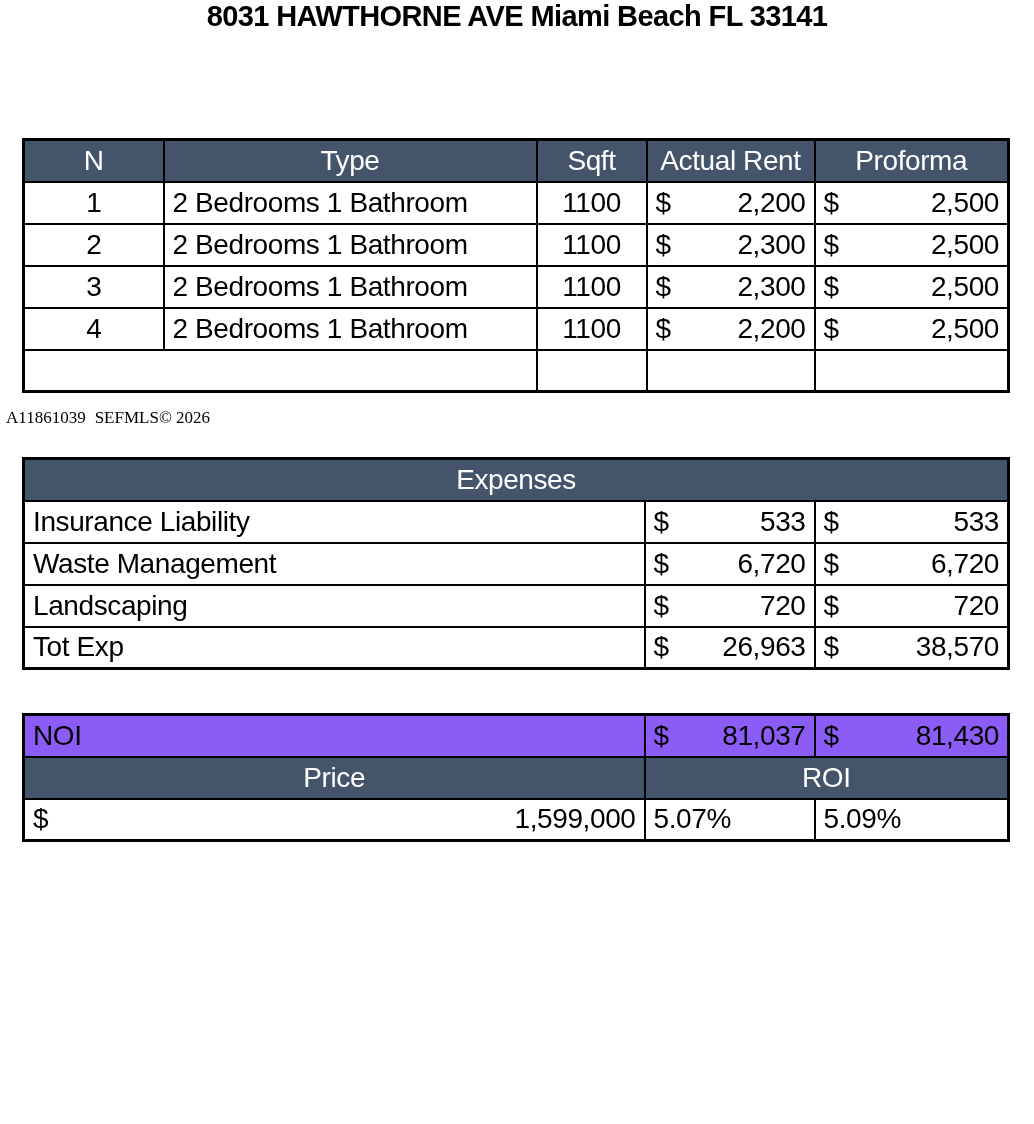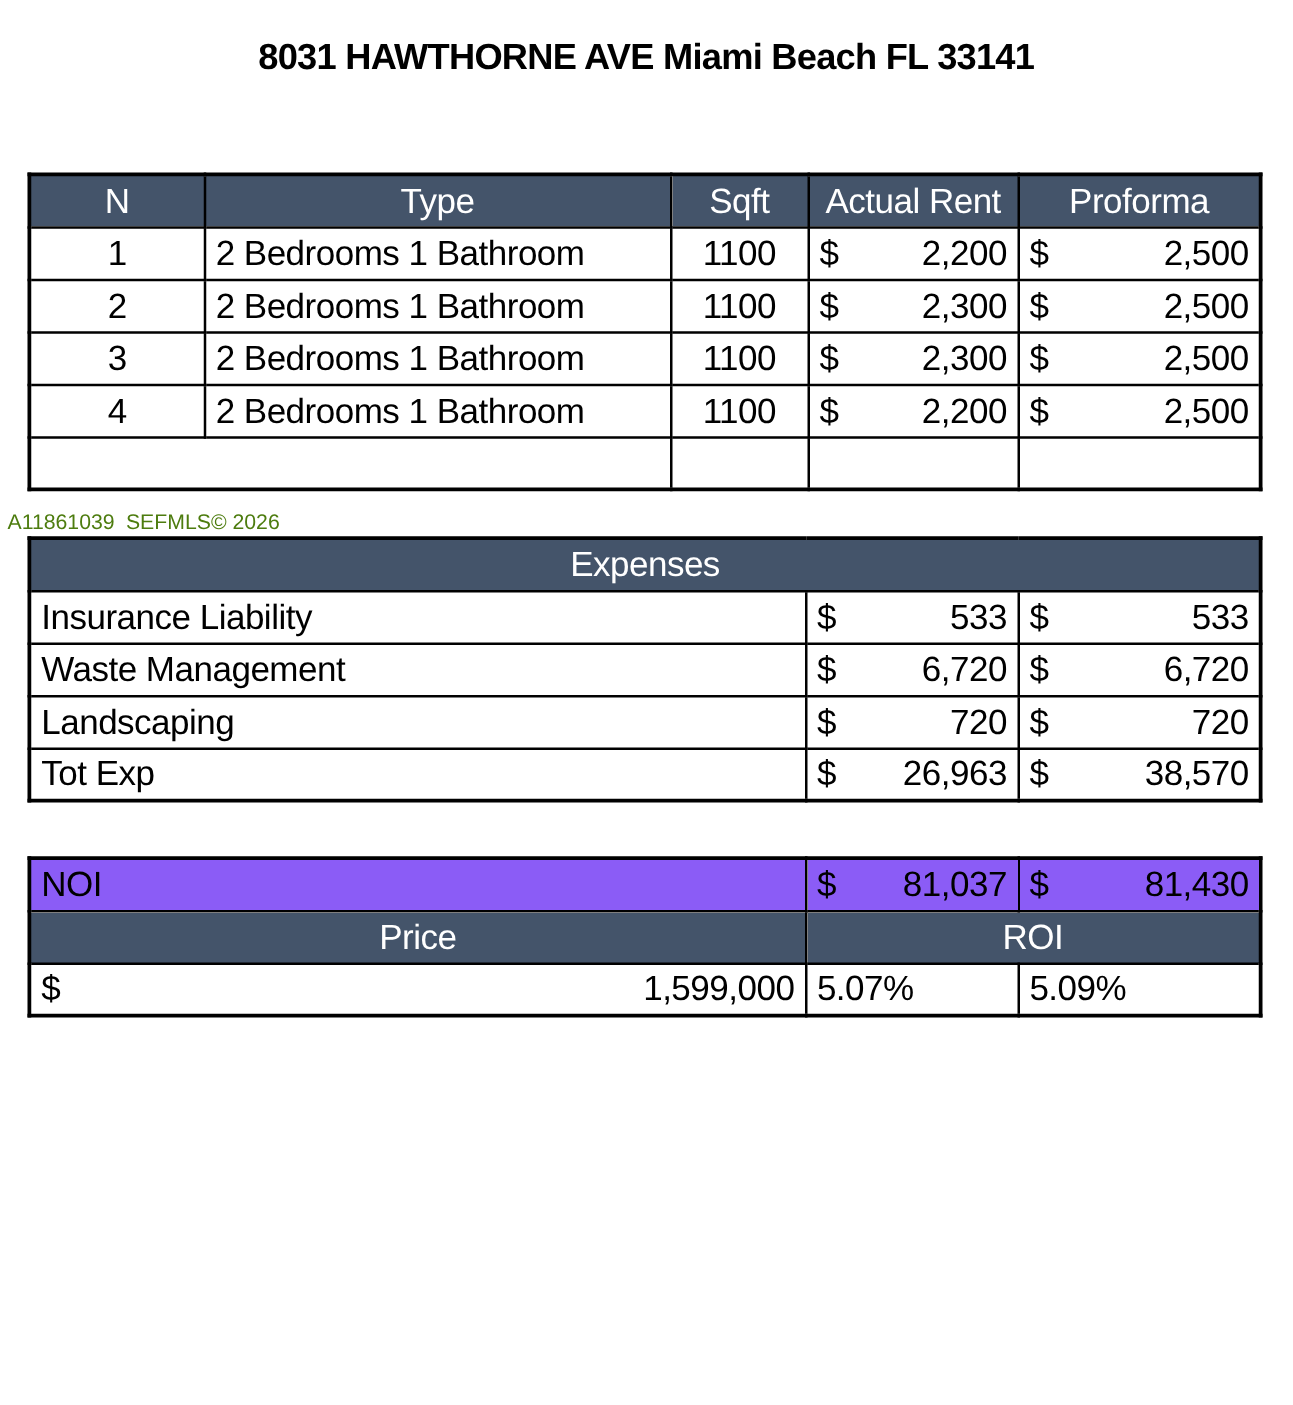--- a/index.html
+++ b/index.html
@@ -6,21 +6,20 @@
   html, body { margin: 0; padding: 0; }
   body {
     width: 1034px; height: 1124px;
     background: #ffffff;
     font-family: "Liberation Sans", sans-serif;
     color: #000;
     letter-spacing: -0.4px;
     overflow: hidden;
   }
   .title {
-    padding-top: 30px;
     height: 65px;
     text-align: center;
     font-size: 29px;
     font-weight: bold;
     letter-spacing: -0.6px;
   }
   table.sheet {
     border-collapse: collapse;
     table-layout: fixed;
     margin-left: 22px;
@@ -47,25 +46,26 @@
   td.center { text-align: center; }
   td.bold, .bold { font-weight: bold; }
   td.money { position: relative; text-align: right; padding-right: 10px; padding-left: 34px; }
   td.money .cur { position: absolute; left: 8px; top: 50%; transform: translateY(-50%); }
   td.money.dash { padding-right: 52px; }
   td.filled { background: #44546A; }
   .watermark {
     margin: 15px 0 0 6px;
     height: 21px;
     font-size: 17px;
-    color: #4d7c0f;
+    color: #000000;
     letter-spacing: 0;
+    font-family: Liberation Serif, serif;
   }
   .watermark span { margin-right: 9px; }
-  .expenses-table { margin-top: 0; padding-left: 23px; }
+  .expenses-table { margin-top: 28px; padding-left: 23px; }
   .summary-table { margin-top: 43px; }
   td.noi { background: #8b5cf6; font-weight: bold; }
   td.pct { text-align: left; padding-right: 10px; font-weight: bold; }
 </style>
 </head>
 <body>
 
 <div class="title">8031 HAWTHORNE AVE Miami Beach FL 33141</div>
 
 <table class="sheet rent-table">

